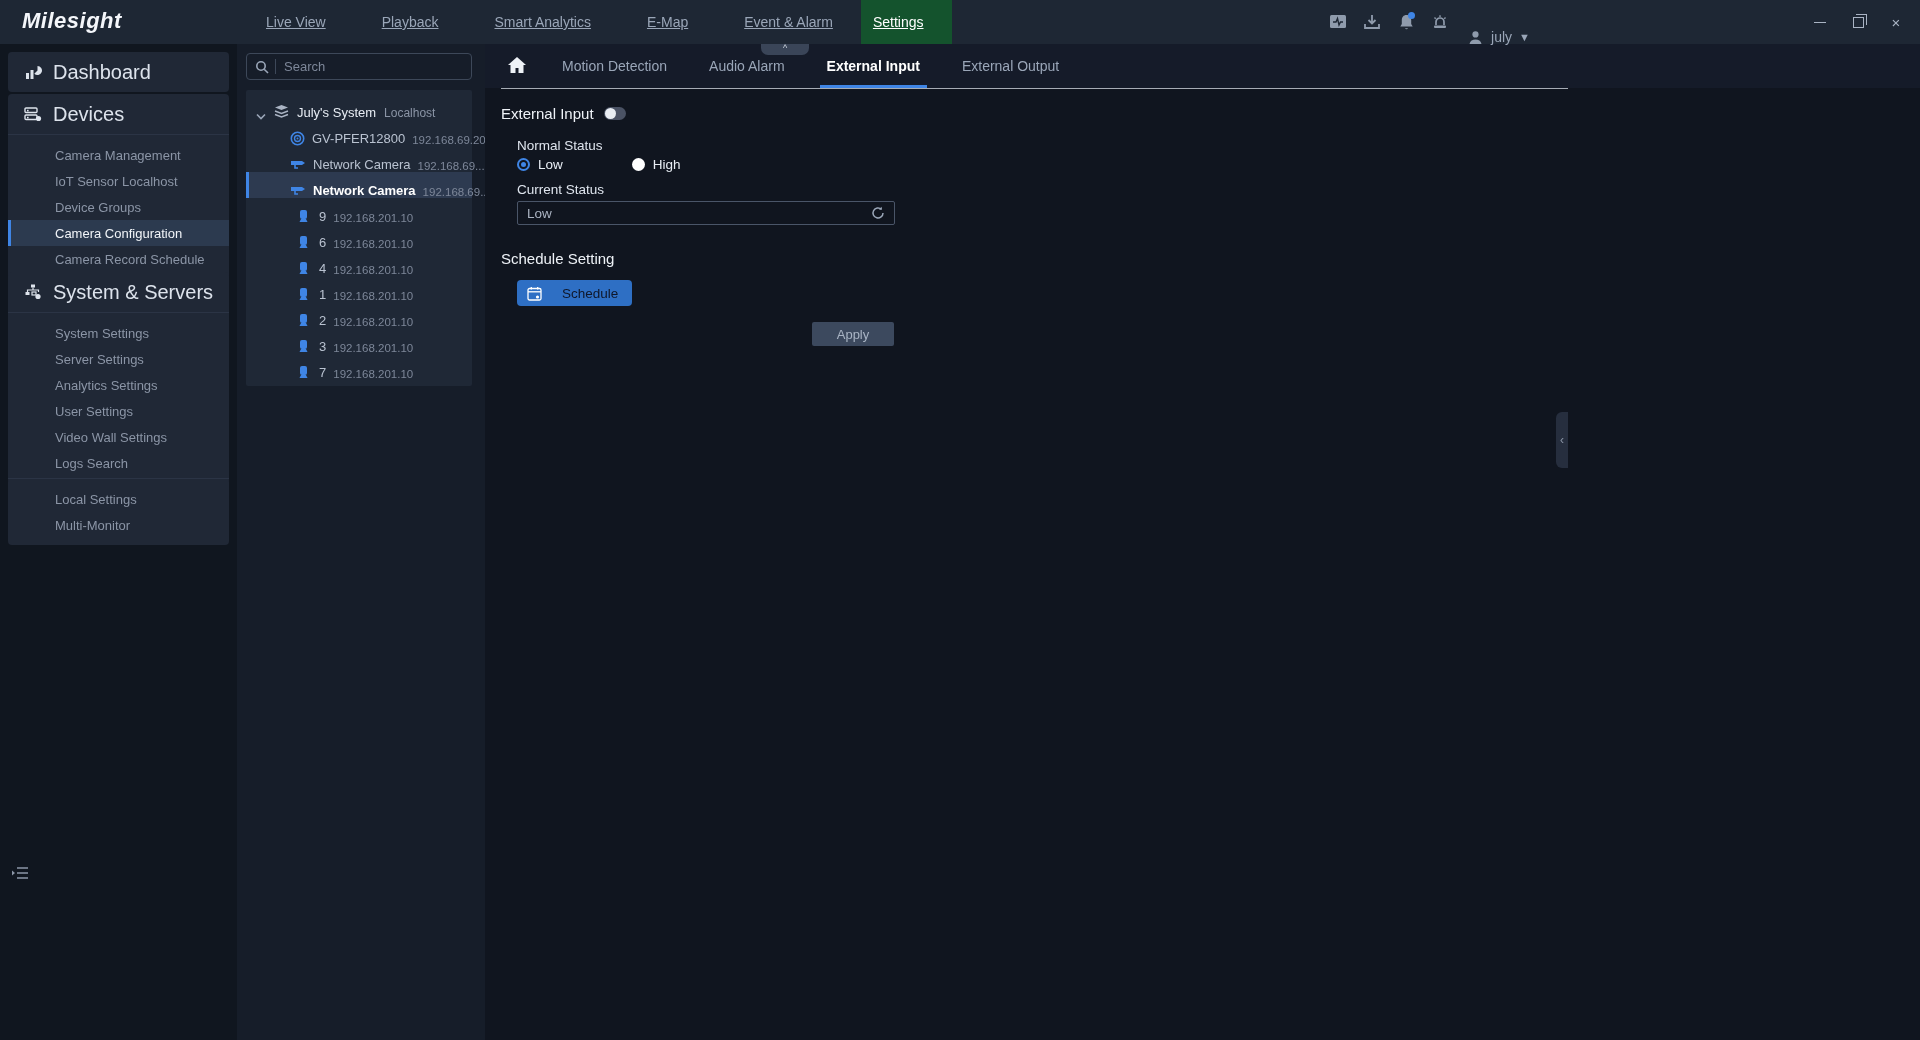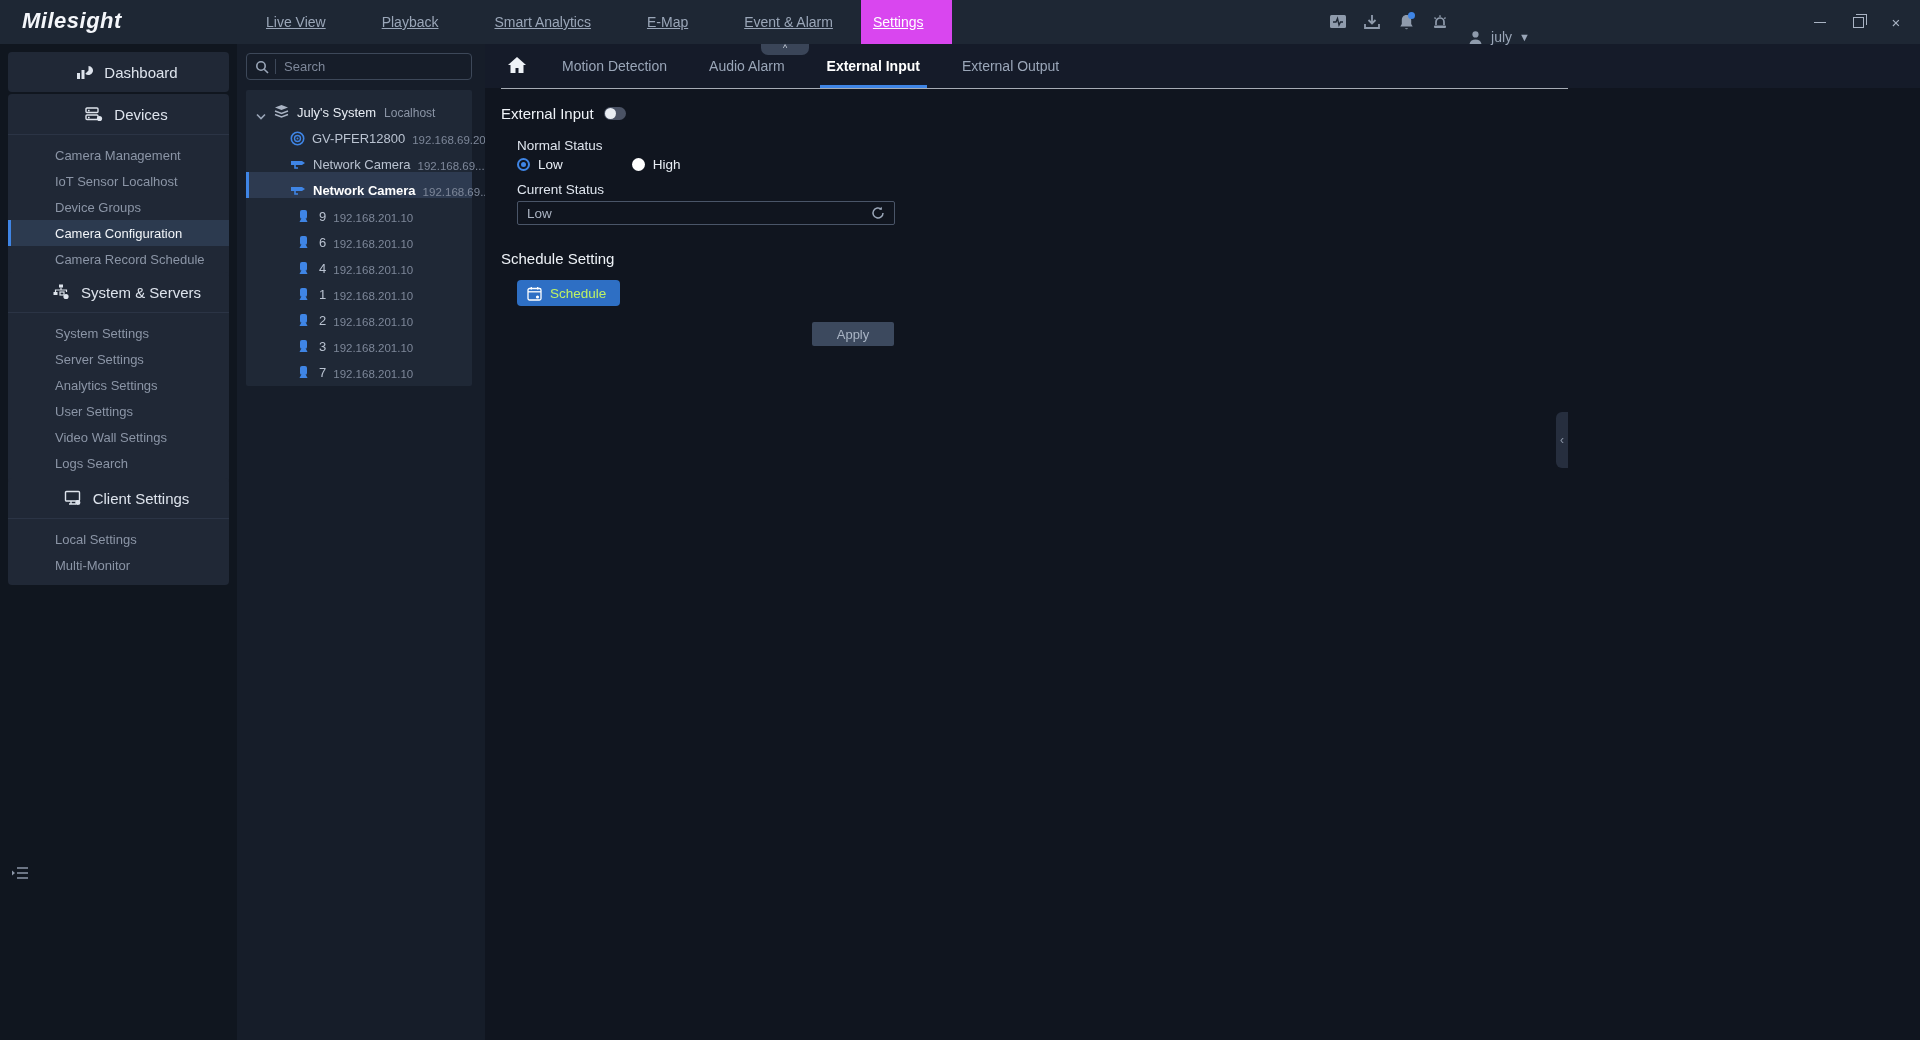--- a/index.html
+++ b/index.html
@@ -6,38 +6,38 @@
   html,body { width:1920px; height:1040px; overflow:hidden; background:#0e131d;
     font-family:"Liberation Sans", sans-serif; -webkit-font-smoothing:antialiased; }
 
   
   .topbar { position:absolute; left:0; top:0; width:1920px; height:44px; background:#1e2734; z-index:5; }
   .logo { position:absolute; left:22px; top:8px; color:#f4f6fa; font-size:22px; font-style:italic;
     font-weight:700; letter-spacing:.5px; }
   .nav { position:absolute; left:238px; top:0; height:44px; display:flex; }
   .navitem { height:44px; display:flex; align-items:center; padding:0 28px; color:#9aa6b8;
     font-size:14px; cursor:default; white-space:nowrap;text-decoration:underline; }
-  .navitem.active { background:#d946ef; color:#ffffff;padding-left:12px; }
+  .navitem.active { background:#14532d; color:#ffffff;padding-left:12px; }
   .top-icons { position:absolute; right:470px; top:0; height:44px; display:flex; align-items:center; gap:14px; }
   .tico { position:relative; width:20px; height:20px; display:flex; align-items:center; justify-content:center; }
   .tico svg { display:block; }
   .bell-dot { position:absolute; right:1px; top:0; width:7px; height:7px; border-radius:50%; background:#3f85e5; }
   .userbox { position:absolute; right:390px; top:0; height:44px; display:flex; align-items:center; gap:7px; color:#9aa6b8; font-size:14px;margin-top:15px; }
   .caret { font-size:11px; color:#9aa6b8; }
   .winbtns { position:absolute; right:10px; top:0; height:44px; display:flex; align-items:center; gap:10px; }
   .winbtn { width:28px; height:28px; display:flex; align-items:center; justify-content:center; color:#aab4c4; font-size:15px; }
   .win-restore { width:11px; height:11px; border:1.3px solid #aab4c4; position:relative; }
   .win-restore:before { content:""; position:absolute; left:2px; top:-4px; width:10px; height:10px;
     border:1.3px solid #aab4c4; border-left:none; border-bottom:none; }
   .win-min { width:12px; height:0; border-top:1.6px solid #aab4c4; }
 
   
   .sidebar { position:absolute; left:0; top:44px; width:237px; height:996px; background:#10161f; }
   .card { position:absolute; left:8px; width:221px; background:#202836; border-radius:4px; }
-  .card-head { height:40px; display:flex; align-items:center; color:#dde3ec; font-size:15px;justify-content:center; }
+  .card-head { height:40px; display:flex; align-items:center; color:#dde3ec; font-size:20px; }
   .card-head .hico { width:18px; height:18px; margin:0 11px 0 16px; display:flex; align-items:center; justify-content:center; }
   .card-sep { border-top:1px solid #2b3445; }
   .sub { position:relative; height:26px; display:flex; align-items:center; padding-left:47px;
     color:#8b95a6; font-size:13px; cursor:default; }
   .sub.sel { background:#2c3a4f; color:#f2f5f9; }
   .sub.sel:before { content:""; position:absolute; left:0; top:0; width:3px; height:26px; background:#3f85e5; }
   .card-pad { height:7px; }
 
   
   .treepanel { position:absolute; left:237px; top:44px; width:248px; height:996px; background:#161d29; }
@@ -86,21 +86,21 @@
   .radio.checked .rdot:after { content:""; position:absolute; left:2px; top:2px; width:5px; height:5px;
     border-radius:50%; background:#3f85e5; }
 
   .lbl-current { position:absolute; left:32px; top:138px; color:#dfe5ee; font-size:13.5px; }
   .dropdown { position:absolute; left:32px; top:157px; width:378px; height:24px; border:1px solid #4a5568;
     border-radius:2px; display:flex; align-items:center; padding:0 9px; color:#aab3c2; font-size:13.5px; }
   .dropdown .refresh { margin-left:auto; display:flex; }
 
   .lbl-schedule { position:absolute; left:16px; top:206px; color:#eef2f7; font-size:15px; }
   .btn-schedule { position:absolute; left:32px; top:236px; height:26px; padding:0 14px 0 10px; background:#2e6fc4;
-    border:none; border-radius:4px; color:#bef264; font-size:13.5px; display:flex; align-items:center; gap:8px;
+    border:none; border-radius:4px; color:#0f172a; font-size:13.5px; display:flex; align-items:center; gap:20px;
     font-family:"Liberation Sans", sans-serif; }
   .btn-apply { position:absolute; left:327px; top:278px; width:82px; height:24px; background:#3c495e;
     border:none; border-radius:2px; color:#a9b4c4; font-size:13px; font-family:"Liberation Sans", sans-serif; }
 
   .right-handle { position:absolute; left:1071px; top:368px; width:12px; height:56px; background:#262e3e;
     border-radius:6px 0 0 6px; display:flex; align-items:center; justify-content:center;
     color:#8b95a6; font-size:12px; }
 
   .bottom-collapse { position:absolute; left:10px; top:819px; width:20px; height:20px; display:flex;
     align-items:center; justify-content:center; }
@@ -221,30 +221,20 @@
     <div class="sub">System Settings</div>
     <div class="sub">Server Settings</div>
     <div class="sub">Analytics Settings</div>
     <div class="sub">User Settings</div>
     <div class="sub">Video Wall Settings</div>
     <div class="sub">Logs Search</div>
     <div class="card-pad"></div>
   </div>
 
   <div class="card" style="top:434px;">
-    <div class="card-head">
-      <span class="hico">
-        <svg width="18" height="18" viewBox="0 0 18 18">
-            <rect x="1.5" y="2.5" width="14" height="9.5" rx="1" fill="none" stroke="#dde3ec" stroke-width="1.4"></rect>
-            <path d="M7 12v2.5M5 15h7" stroke="#dde3ec" stroke-width="1.4"></path>
-            <circle cx="13.8" cy="13.5" r="2.5" fill="#dde3ec"></circle>
-          </svg>
-      </span>
-      <span>Client Settings</span>
-    </div>
     <div class="card-sep"></div>
     <div style="height:7px;"></div>
     <div class="sub">Local Settings</div>
     <div class="sub">Multi-Monitor</div>
     <div class="card-pad"></div>
   </div>
 
   <div class="bottom-collapse">
     <svg width="18" height="16" viewBox="0 0 18 16">
         <path d="M6 3h11M6 8h11M6 13h11" stroke="#8b95a6" stroke-width="1.5"></path>

